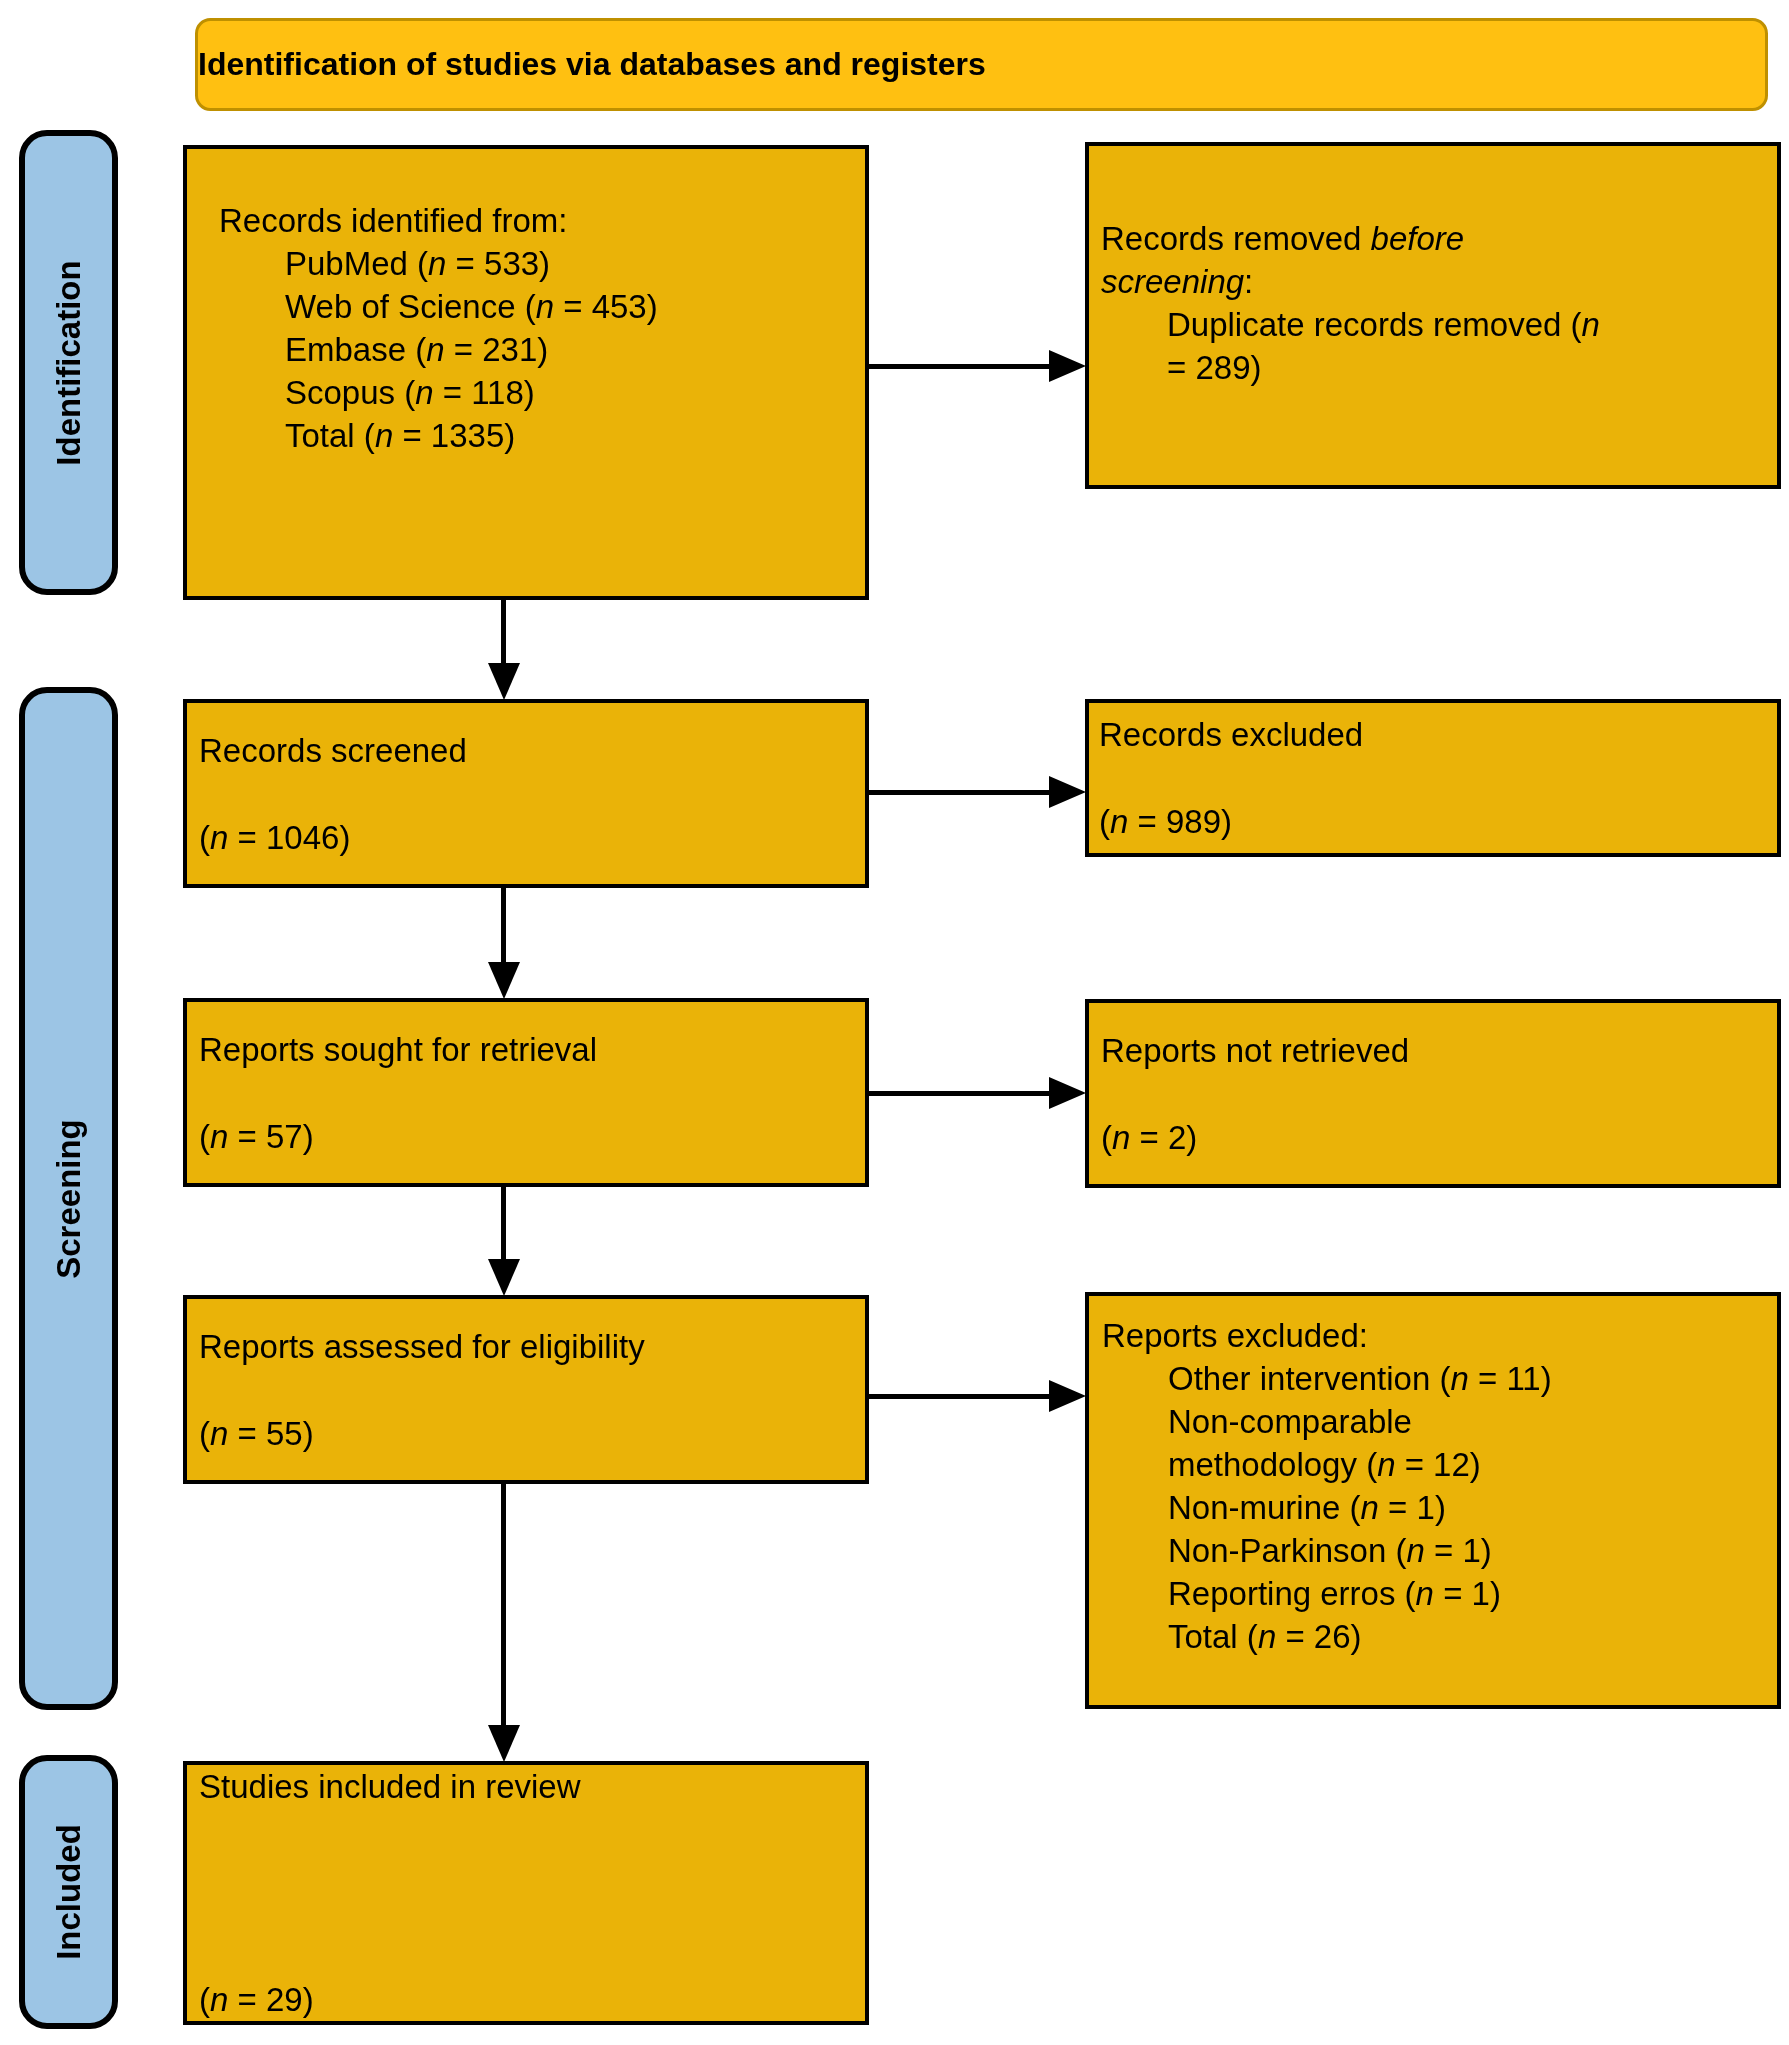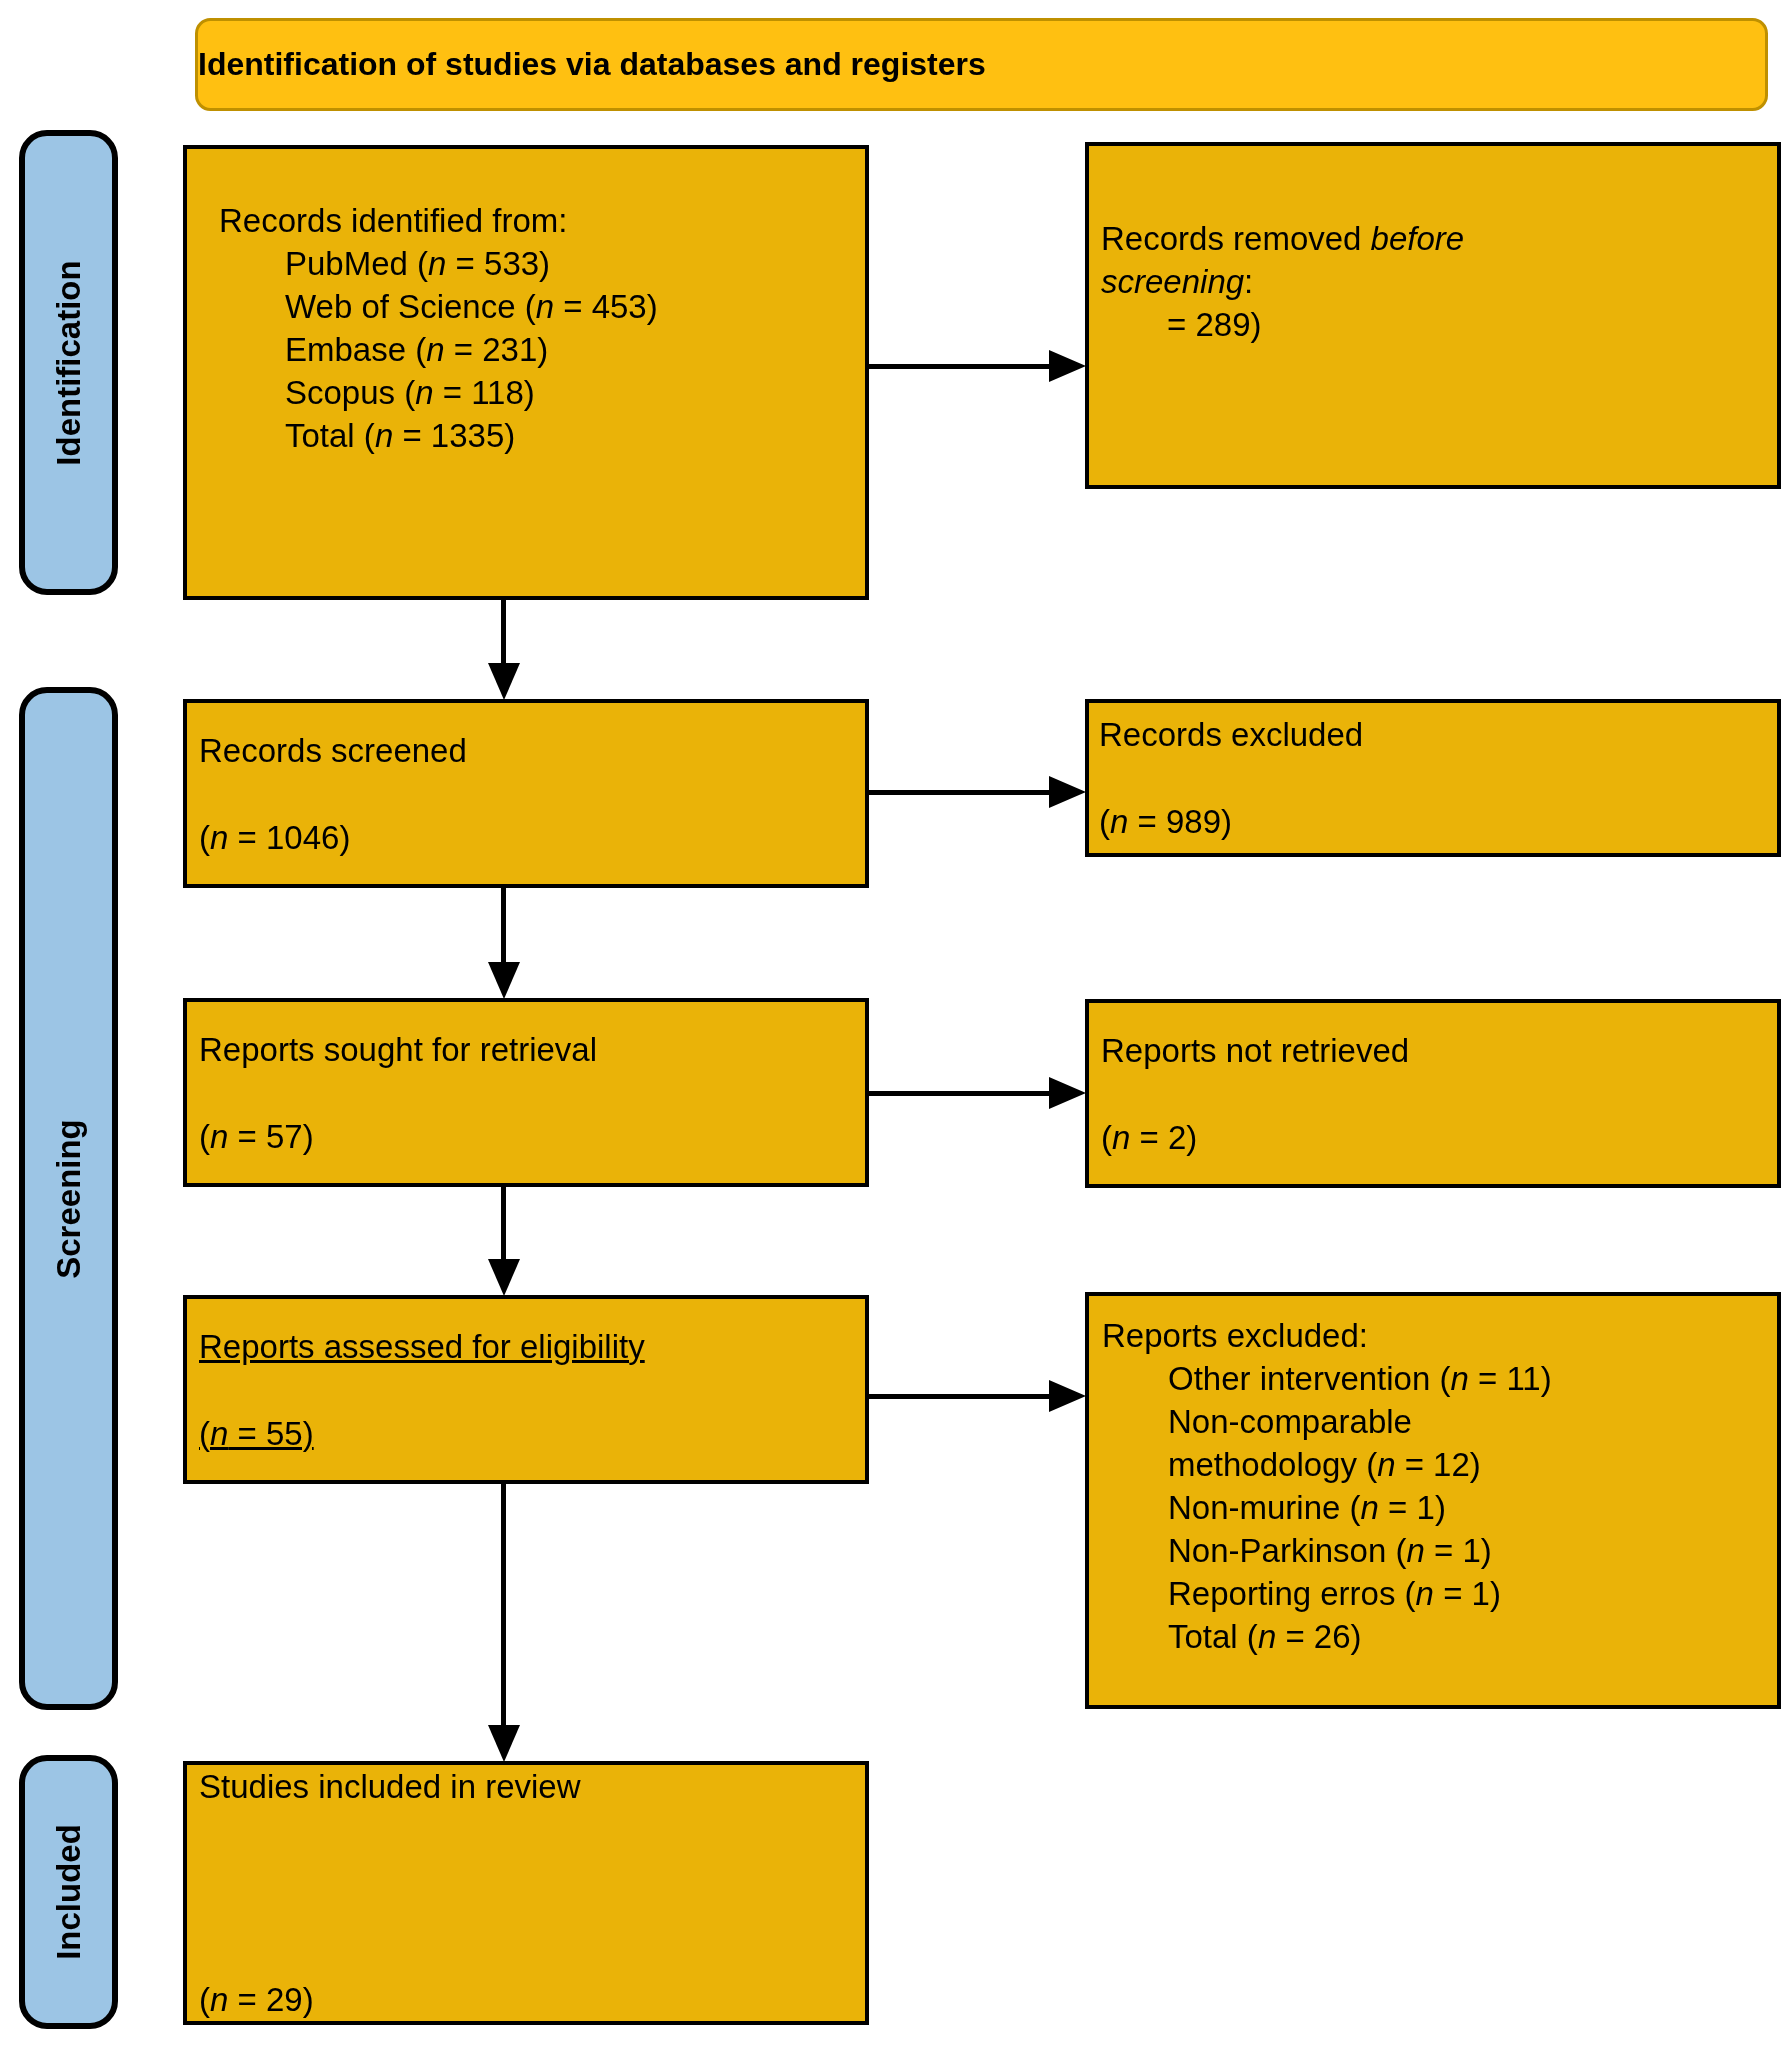--- a/index.html
+++ b/index.html
@@ -75,20 +75,21 @@
     <div class="line ind"><span>PubMed (</span><i>n</i><span> = 533)</span></div>
     <div class="line ind"><span>Web of Science (</span><i>n</i><span> = 453)</span></div>
     <div class="line ind"><span>Embase (</span><i>n</i><span> = 231)</span></div>
     <div class="line ind"><span>Scopus (</span><i>n</i><span> = 118)</span></div>
     <div class="line ind"><span>Total (</span><i>n</i><span> = 1335)</span></div>
   </div>
 
   <div class="box" style="left:1085px;top:142px;width:696px;height:347px;padding:71px 24px 0 12px;">
     <div class="line"><span>Records removed </span><i>before</i><span></span></div>
     <div class="line"><span></span><i>screening</i><span>:</span></div>
+    <div class="line ind"><span>Duplicate records removed (</span><i>n</i><span></span></div>
     <div class="line ind"><span>= 289)</span><i></i><span></span></div>
   </div>
 
   <div class="box vcenter" style="left:183px;top:699px;width:686px;height:189px;padding-left:12px;padding-right:18px;">
     <div class="line"><span>Records screened</span><i></i><span></span></div>
     <div class="line"><span>(</span><i>n</i><span> = 1046)</span></div>
   </div>
 
   <div class="box vcenter" style="left:1085px;top:699px;width:696px;height:158px;padding-left:10px;">
     <div class="line"><span>Records excluded</span><i></i><span></span></div>
@@ -98,21 +99,21 @@
   <div class="box vcenter" style="left:183px;top:998px;width:686px;height:189px;padding-left:12px;padding-right:18px;">
     <div class="line"><span>Reports sought for retrieval</span><i></i><span></span></div>
     <div class="line"><span>(</span><i>n</i><span> = 57)</span></div>
   </div>
 
   <div class="box vcenter" style="left:1085px;top:999px;width:696px;height:189px;padding-left:12px;">
     <div class="line"><span>Reports not retrieved</span><i></i><span></span></div>
     <div class="line"><span>(</span><i>n</i><span> = 2)</span></div>
   </div>
 
-  <div class="box vcenter" style="left:183px;top:1295px;width:686px;height:189px;padding-left:12px;padding-right:18px;text-decoration:underline;">
+  <div class="box vcenter" style="left:183px;top:1295px;width:686px;height:189px;padding-left:12px;padding-right:18px;">
     <div class="line"><span>Reports assessed for eligibility</span><i></i><span></span></div>
     <div class="line"><span>(</span><i>n</i><span> = 55)</span></div>
   </div>
 
   <div class="box" style="left:1085px;top:1292px;width:696px;height:417px;padding:18px 24px 0 13px;">
     <div class="line"><span>Reports excluded:</span><i></i><span></span></div>
     <div class="line ind"><span>Other intervention (</span><i>n</i><span> = 11)</span></div>
     <div class="line ind"><span>Non-comparable</span><i></i><span></span></div>
     <div class="line ind"><span>methodology (</span><i>n</i><span> = 12)</span></div>
     <div class="line ind"><span>Non-murine (</span><i>n</i><span> = 1)</span></div>

